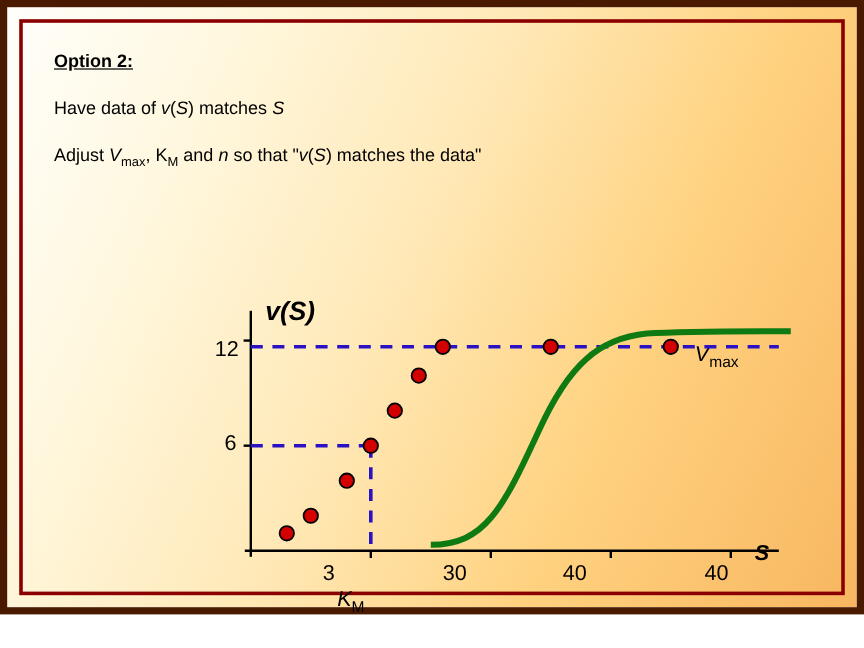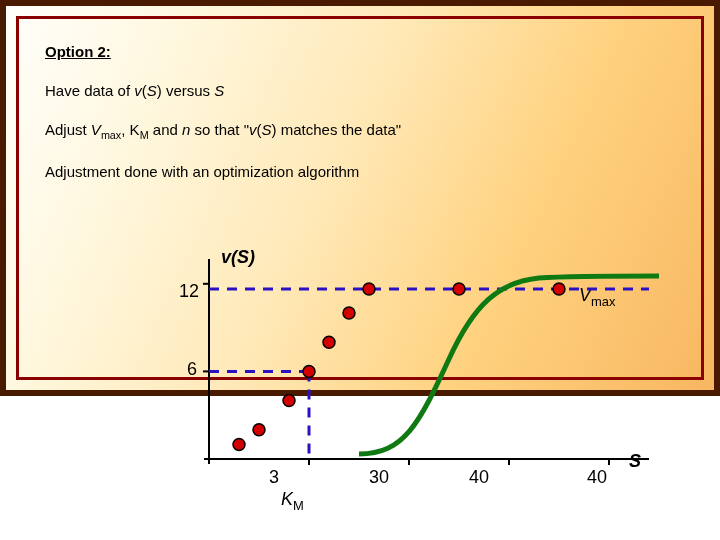--- a/index.html
+++ b/index.html
@@ -5,21 +5,21 @@
   html, body {
     margin: 0;
     padding: 0;
     width: 720px;
     height: 540px;
     font-family: Arial, Helvetica, sans-serif;
   }
   .outer-frame {
     box-sizing: border-box;
     width: 720px;
-    height: 396px;
+    height: 512px;
     border: 6px solid #4a1a00;
     background: linear-gradient(115deg, #fffefb 0%, #fff8e0 20%, #ffe9b8 45%, #ffd280 70%, #f8b660 100%);
     position: relative;
   }
   .inner-frame {
     position: absolute;
     left: 10px;
     right: 10px;
     top: 10px;
     bottom: 10px;
@@ -42,21 +42,21 @@
     left: 150px;
     top: 230px;
     width: 490px;
     height: 280px;
   }
   .chart-wrap .lbl {
     position: absolute;
     font-size: 18px;
     color: #000;
   }
-  .chart-wrap .vs-label { left: 52px; top: -2px; font-weight: bold; font-style: italic; font-size: 18px;}
+  .chart-wrap .vs-label { left: 52px; top: -2px; font-weight: bold; font-style: italic; font-size: 22px;}
   .chart-wrap .yt12    { left: 10px; top: 32px; }
   .chart-wrap .yt6     { left: 18px; top: 110px; }
   .chart-wrap .vmax    { left: 410px; top: 36px; font-style: italic; }
   .chart-wrap .vmax sub { font-style: normal; }
   .chart-wrap .slbl    { left: 460px; top: 202px; font-style: italic; font-size: 18px; font-weight: bold;}
   .chart-wrap .xt { top: 218px; }
   .chart-wrap .xt10 { left: 100px; }
   .chart-wrap .xt20 { left: 200px; }
   .chart-wrap .xt30 { left: 300px; }
   .chart-wrap .xt40 { left: 418px; }
@@ -73,28 +73,27 @@
 </head>
 <body>
 
 <div class="outer-frame">
   <div class="inner-frame">
 
     <div class="text-block">
       <div class="title">Option 2:</div>
 
       <div class="line">
-        <span>Have data of </span><span class="italic">v</span><span>(</span><span class="italic">S</span><span>) versus </span><span class="italic">S</span>
+        <span>Have data of </span><span class="italic">v</span><span>(</span><span class="italic">S</span><span>) matches </span><span class="italic">S</span>
       </div>
 
       <div class="line">
         <span>Adjust </span><span class="italic">V</span><sub class="sub-plain">max</sub><span>, K</span><sub class="sub-plain">M</sub><span> and </span><span class="italic">n</span><span> so that "</span><span class="italic">v</span><span>(</span><span class="italic">S</span><span>) matches the data"</span>
       </div>
 
-      <div class="line">Adjustment done with an optimization algorithm</div>
     </div>
 
     <div class="chart-wrap">
       <div class="lbl vs-label">v(S)</div>
       <div class="lbl yt12">12</div>
       <div class="lbl yt6">6</div>
       <div class="lbl vmax">
         <span class="italic">V</span><sub>max</sub>
       </div>
       <div class="lbl slbl">S</div>

